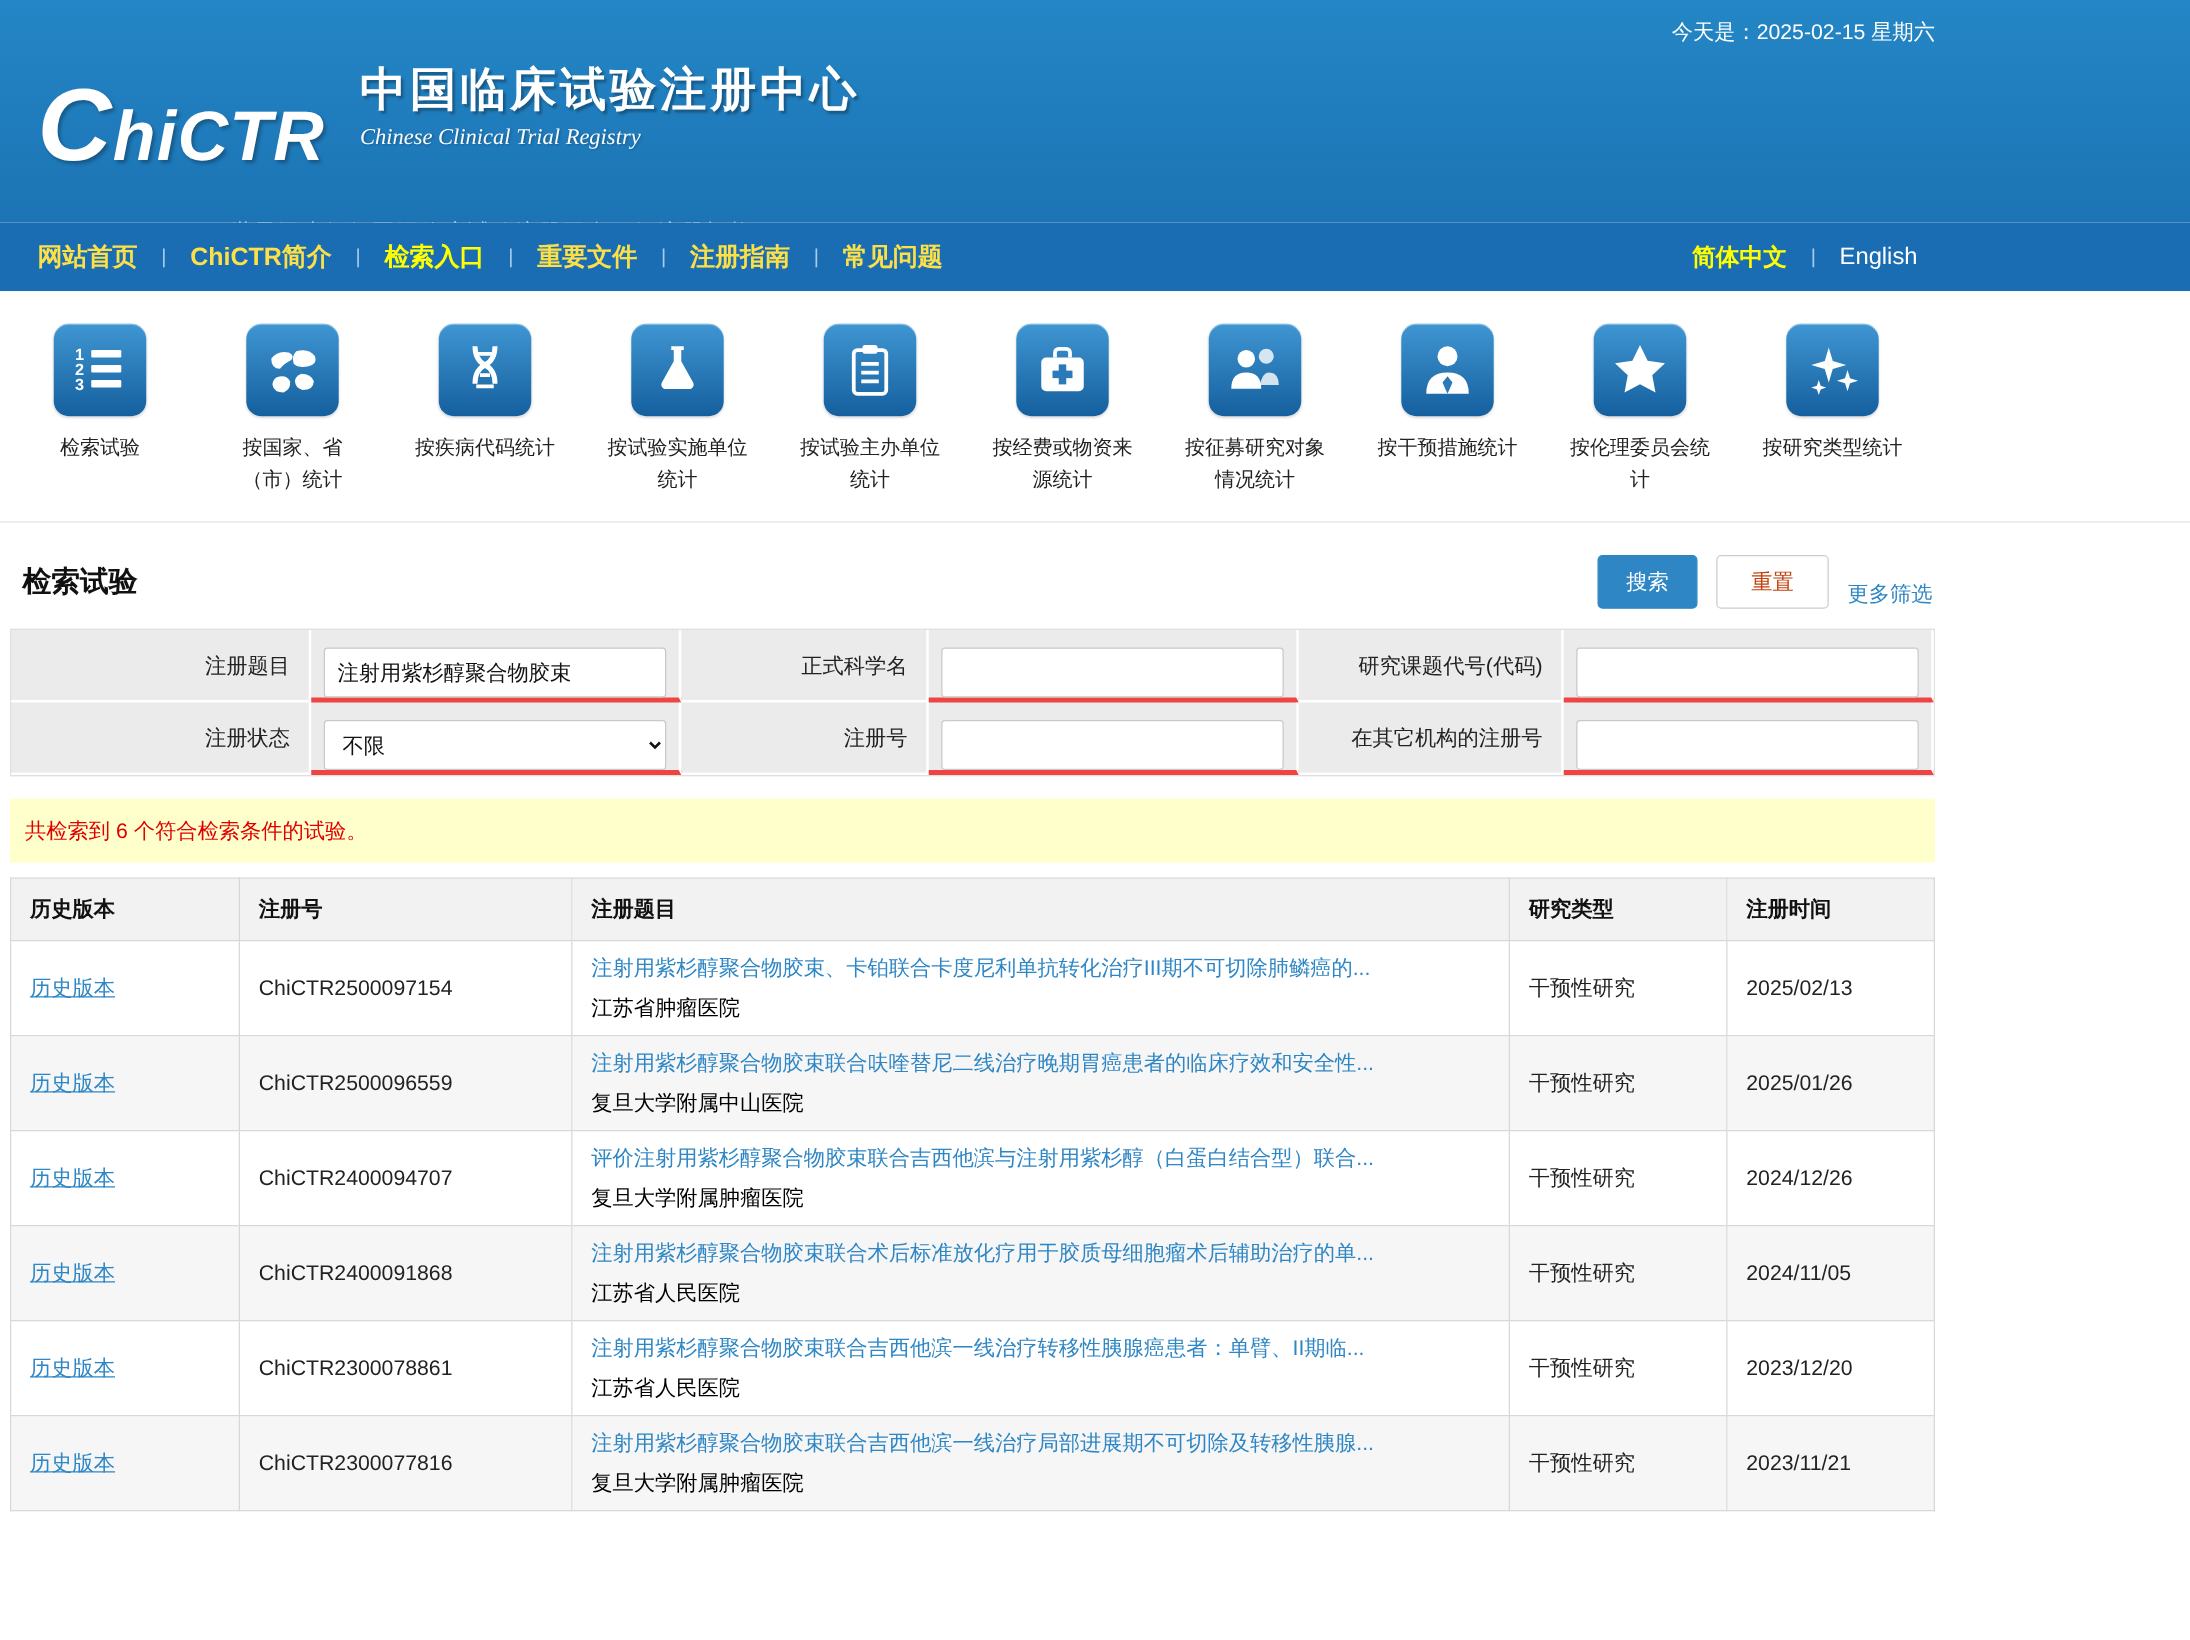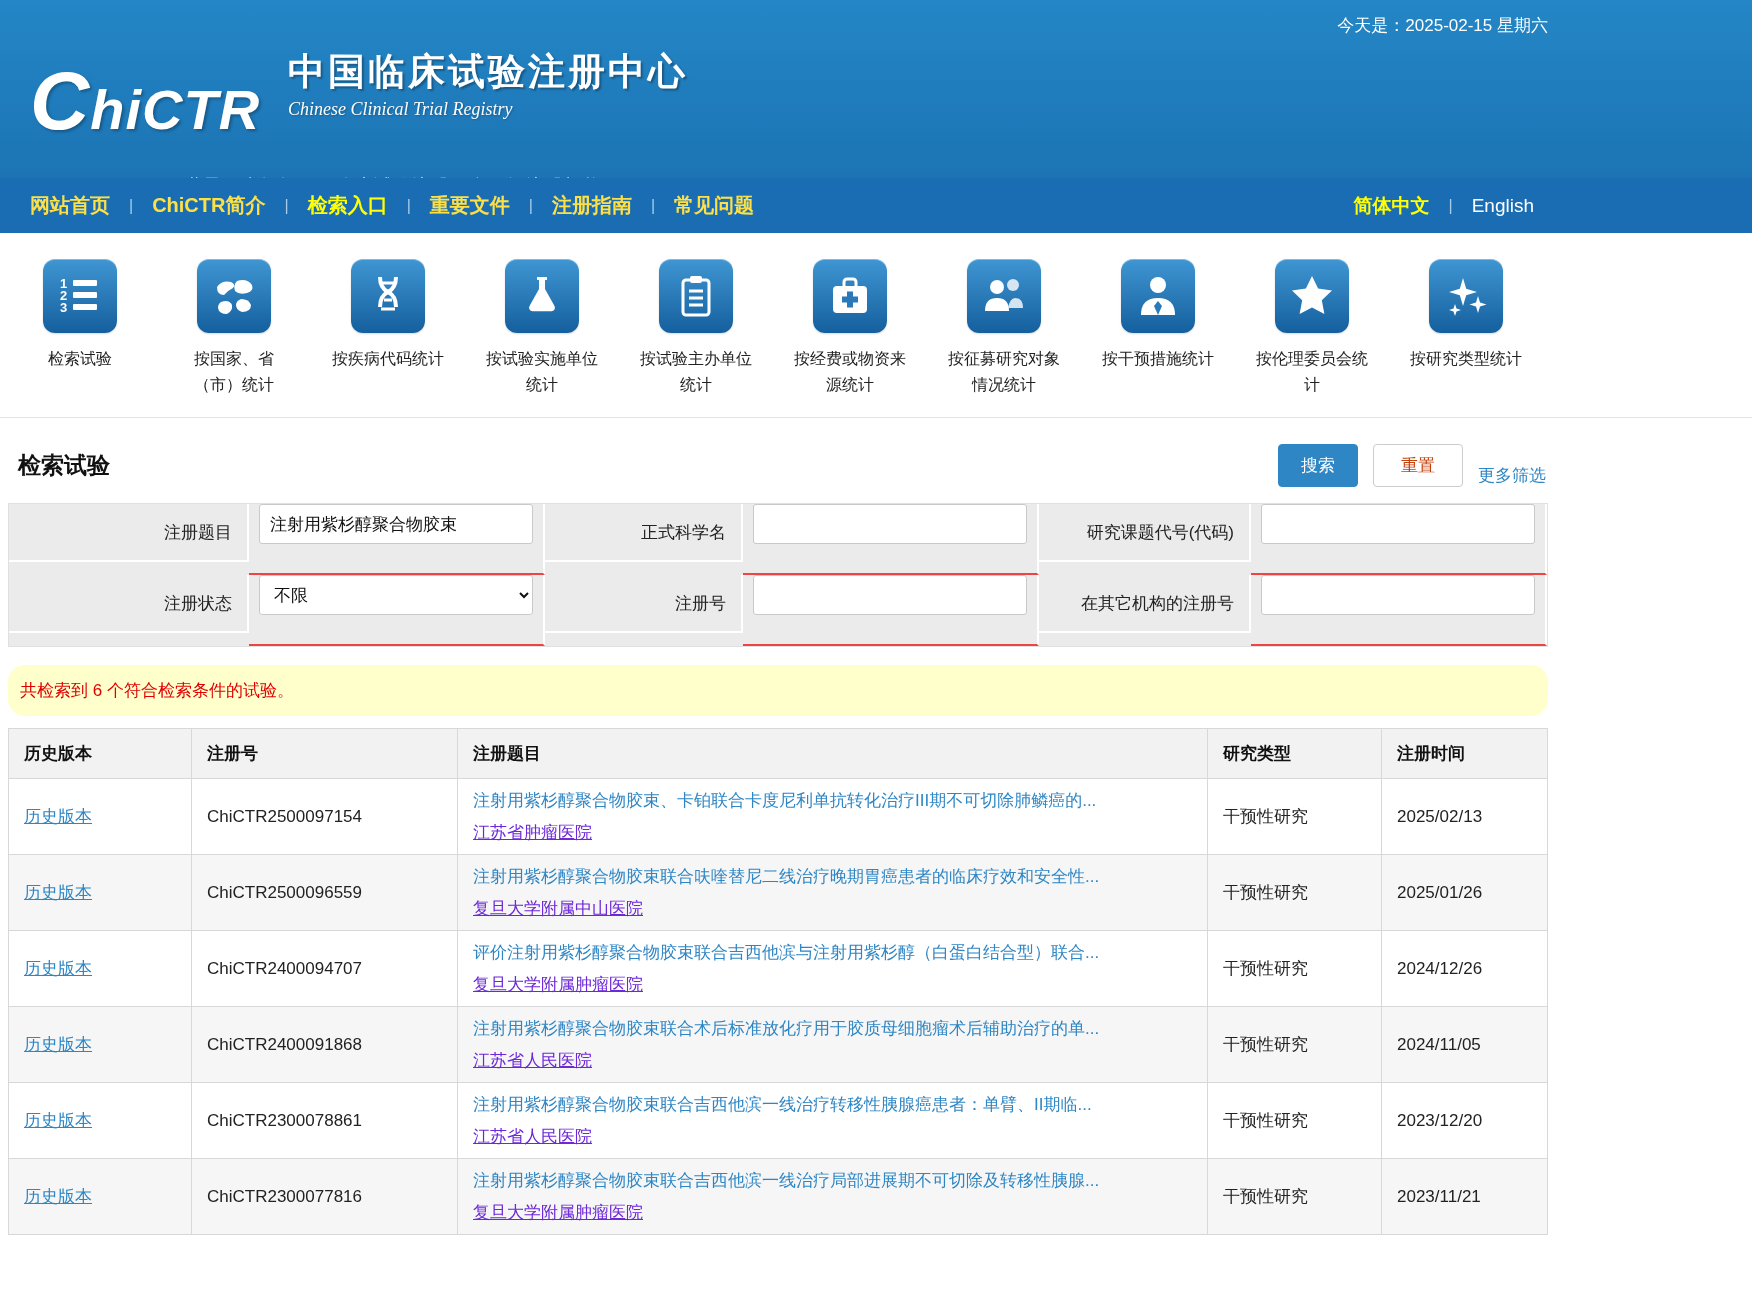--- a/index.html
+++ b/index.html
@@ -80,43 +80,43 @@
   .search-form {
     display:grid; grid-template-columns:240px 1fr 198px 1fr 212px 1fr;
     background:#ebebeb; border:1px solid #e0e0e0;
   }
   .f-label {
     display:flex; align-items:center; justify-content:flex-end;
     padding:0 15px; font-size:17px; color:#222; height:58px;
     border-right:2px solid #fff; border-bottom:2px solid #fff; white-space:nowrap;
   }
   .f-cell {
-    display:flex; align-items:flex-start; padding:0 10px; height:71px;
-    border-bottom:2px solid #ef4444; border-right:2px solid #fff;
+    display:flex; align-items:flex-end; padding:0 10px; height:58px;
+    border-bottom:4px solid #ef4444; border-right:2px solid #fff;
   }
   .f-cell input, .f-cell select {
     width:100%; height:40px; border:1px solid #c9c9c9; border-radius:3px;
     font-size:17px; padding:0 10px; font-family:inherit; background:#fff; color:#111;
   }
 
   
   .notice {
     background:var(--notice-bg,#ffffcc); color:var(--notice-text,#e00000);
-    font-size:17px; padding:14px 12px; margin:18px 0 12px;border-radius:17px;
+    font-size:17px; padding:14px 12px; margin:18px 0 12px;
   }
 
   
   table.results { width:100%; border-collapse:collapse; font-size:17px; table-layout:fixed; }
   .results th, .results td { border:1px solid #d8d8d8; padding:10px 15px; text-align:left; vertical-align:middle; overflow:hidden; }
   .results thead th { background:#f2f2f2; font-weight:bold; height:50px; color:#111; }
   .results tbody tr { height:74px; background:#fff; }
   .results tbody tr:nth-child(even) { background:#f6f6f6; }
   .history-link { color:var(--link-blue,#2e86c4); text-decoration:underline; cursor:pointer; }
   .row-title { color:var(--link-blue,#2e86c4); cursor:pointer; margin-bottom:9px; white-space:nowrap; }
-  .row-org { color:#6d28d9;text-decoration:underline; }
+  .row-org { color:#000000; }
 </style>
 </head>
 <body>
 
 <header class="site-header">
   <div class="container">
     <div class="header-date">今天是：2025-02-15 星期六</div>
     <div class="brand-row">
       <div class="logo">ChiCTR</div>
       <div class="titles">

